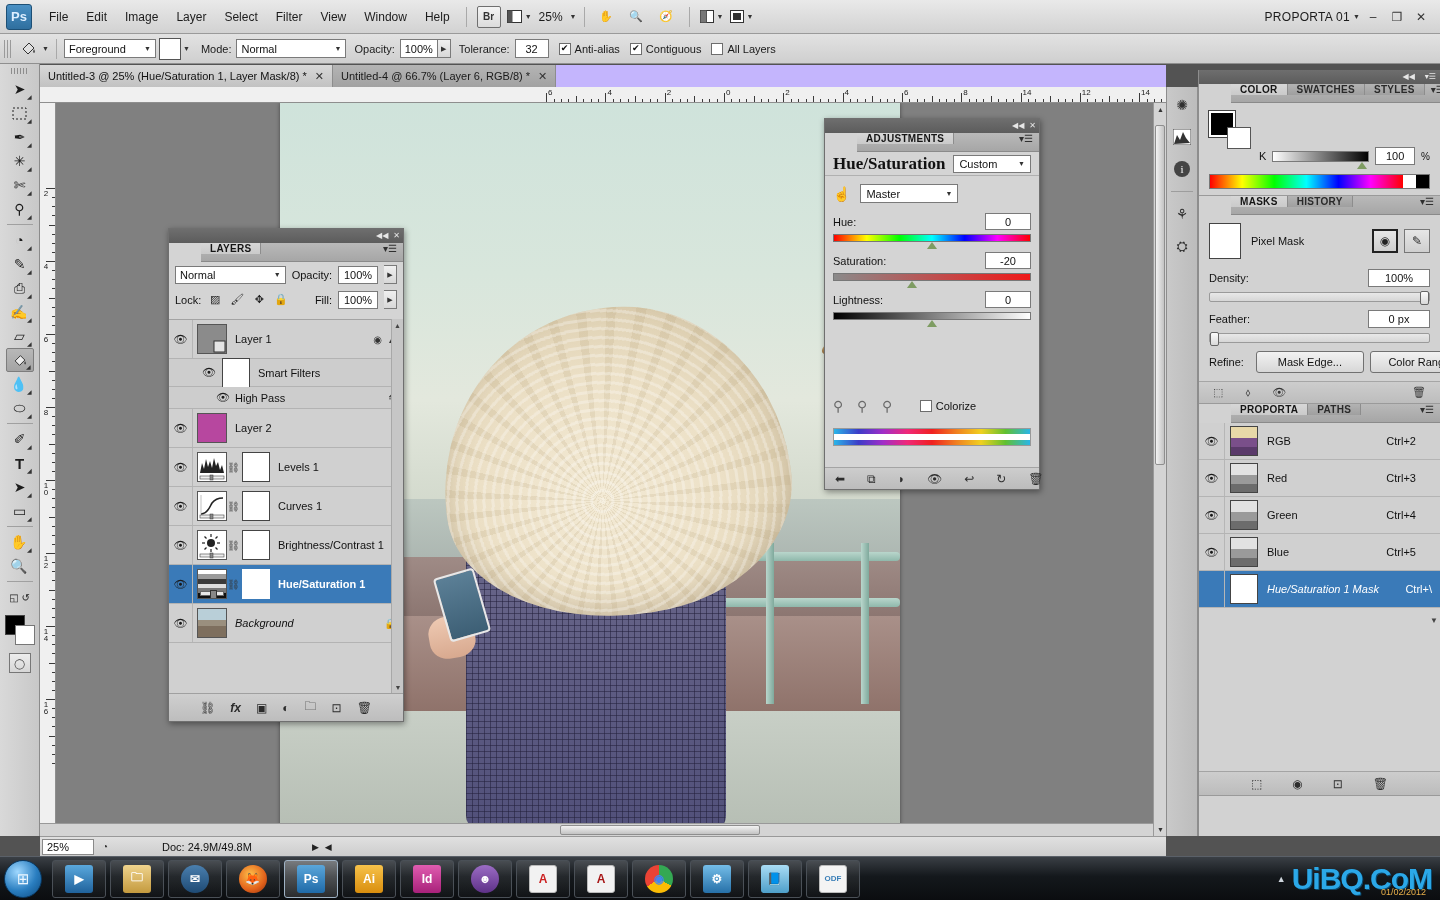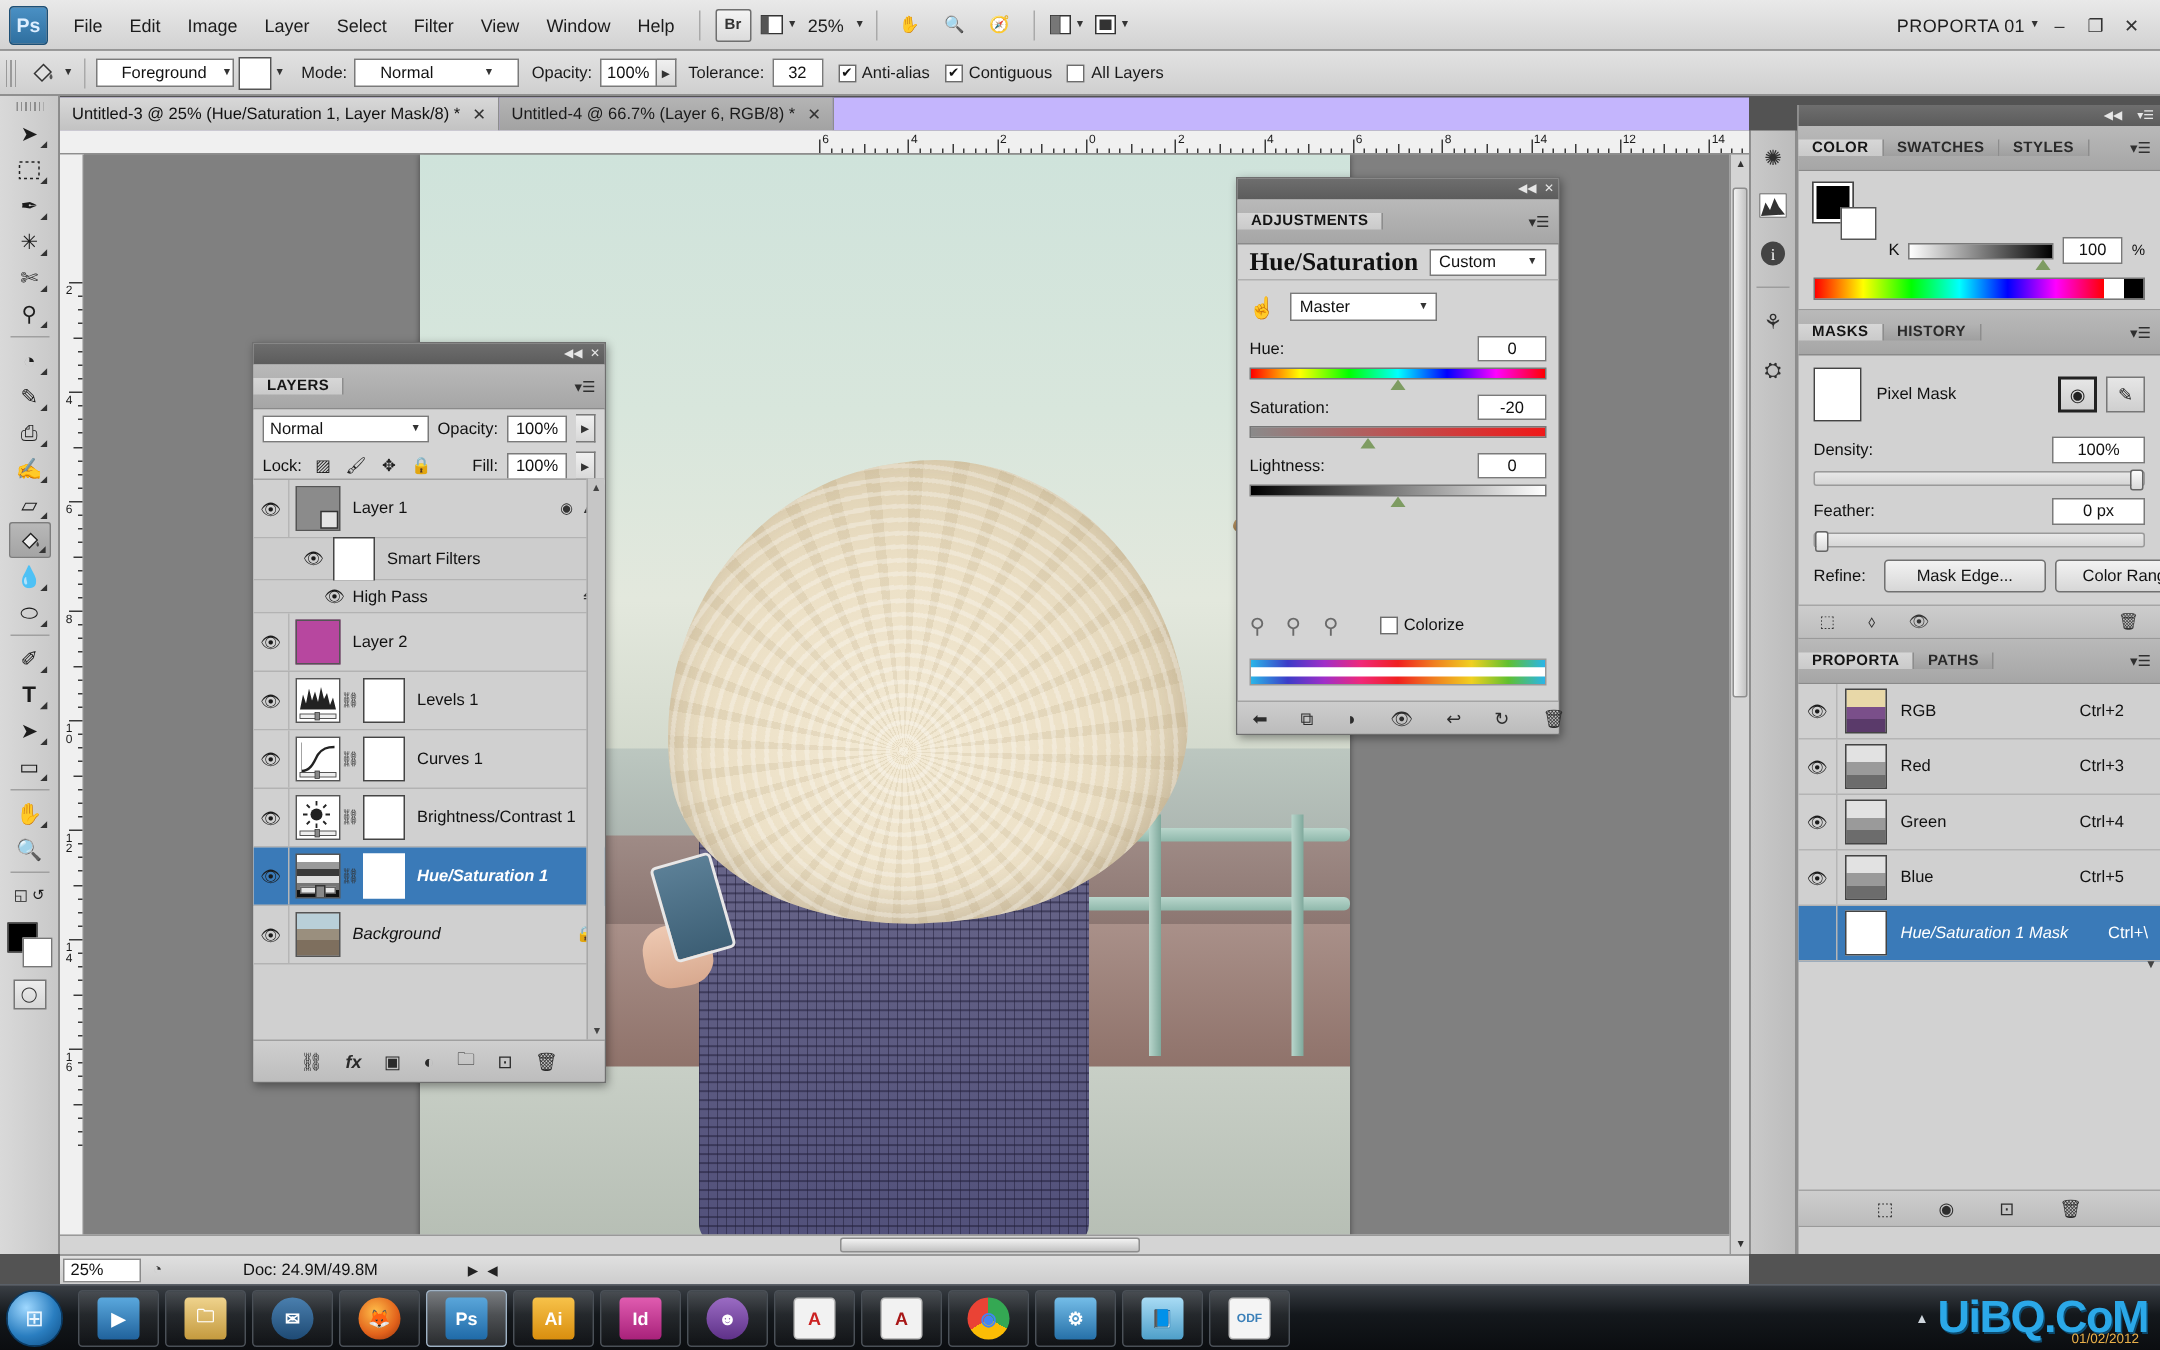--- a/index.html
+++ b/index.html
@@ -52,21 +52,21 @@
     display:flex; align-items:center; padding-left:4px;
   }
   .grip { width:8px;height:18px;
     background: repeating-linear-gradient(to right,#9a9a9a 0 1px,transparent 1px 3px);
     margin-right:5px; }
   .tool-icon-big { width:22px;height:22px;display:flex;align-items:center;justify-content:center;
     font-size:14px; }
   .ob-label { font-size:11px; color:#1a1a1a; margin:0 5px 0 8px; }
   .ob-select {
     height:19px; border:1px solid #7a7a7a; background:#fff; font-size:11px;
-    display:flex;align-items:center;padding:0 16px; color:#111; position:relative;
+    display:flex;align-items:center;padding:0 4px; color:#111; position:relative;
   }
   .ob-select .caret { margin-left:auto; padding-left:10px; }
   .swatch-pair { display:flex;align-items:center;margin:0 3px; }
   .swatch-box { width:22px;height:22px;background:#fff;border:1px solid #555; }
   .swatch-arrow { font-size:7px;color:#333;margin-left:2px; }
   .ob-input {
     height:19px;border:1px solid #7a7a7a;background:#fff;font-size:11px;
     display:flex;align-items:center;justify-content:center;color:#111;
   }
   .spin { width:13px;height:19px;border:1px solid #7a7a7a;border-left:none;
@@ -237,22 +237,22 @@
   .panel {
     position:absolute; background:#d4d4d4;
     border:1px solid #6f6f6f; box-shadow:1px 2px 6px rgba(0,0,0,.4);
   }
   .panel-titlebar {
     height:14px;background:linear-gradient(#6e6e6e,#5c5c5c);
     display:flex;align-items:center;justify-content:flex-end;padding-right:3px;
   }
   .ptb-btn { font-size:8px;color:#e6e6e6;margin-left:5px;cursor:default;line-height:1; }
   .tabstrip {
-    height:30px; background:linear-gradient(#b9b9b9,#a6a6a6);
-    display:flex; align-items:center; border-bottom:1px solid #8a8a8a;
+    height:19px; background:linear-gradient(#b9b9b9,#a6a6a6);
+    display:flex; align-items:flex-start; border-bottom:1px solid #8a8a8a;margin-left:32px;
   }
   .ptab {
     display:flex;align-items:center;padding:0 9px;font-size:10px;font-weight:bold;
     color:#2a2a2a;letter-spacing:.3px;cursor:default;
     background:linear-gradient(#b3b3b3,#9f9f9f);border-right:1px solid #8d8d8d;
   }
   .ptab.active { background:linear-gradient(#d7d7d7,#cacaca); color:#151515; }
   .ptab-menu { margin-left:auto;display:flex;align-items:center;padding:0 6px;
     font-size:10px;color:#2f2f2f; }
 
@@ -272,21 +272,21 @@
     justify-content:center;font-size:11px;color:#222; }
   .layer-list {
     position:absolute;left:0;right:0;top:90px;bottom:28px;
     background:#d0d0d0;border-top:1px solid #a3a3a3;overflow:hidden;
   }
   .layer-row {
     display:flex;align-items:center;height:39px;
     border-bottom:1px solid #b3b3b3;background:#d0d0d0;position:relative;
   }
   .layer-row.selected { background:#3a7ab8; }
-  .layer-row.selected .layer-name { color:#fff;font-weight:bold;font-style:italic; }
+  .layer-row.selected .layer-name { color:#fff;font-weight:bold; }
   .layer-row.sub { height:28px;background:#cdcdcd; }
   .eye {
     width:24px;height:100%;display:flex;align-items:center;justify-content:center;
     font-size:11px;color:#1a1a1a;border-right:1px solid #b6b6b6;flex:0 0 24px;
   }
   .layer-thumb {
     width:30px;height:30px;border:1px solid #555;background:#fff;margin-left:4px;
     flex:0 0 30px;position:relative;overflow:hidden;
   }
   .mask-thumb {

